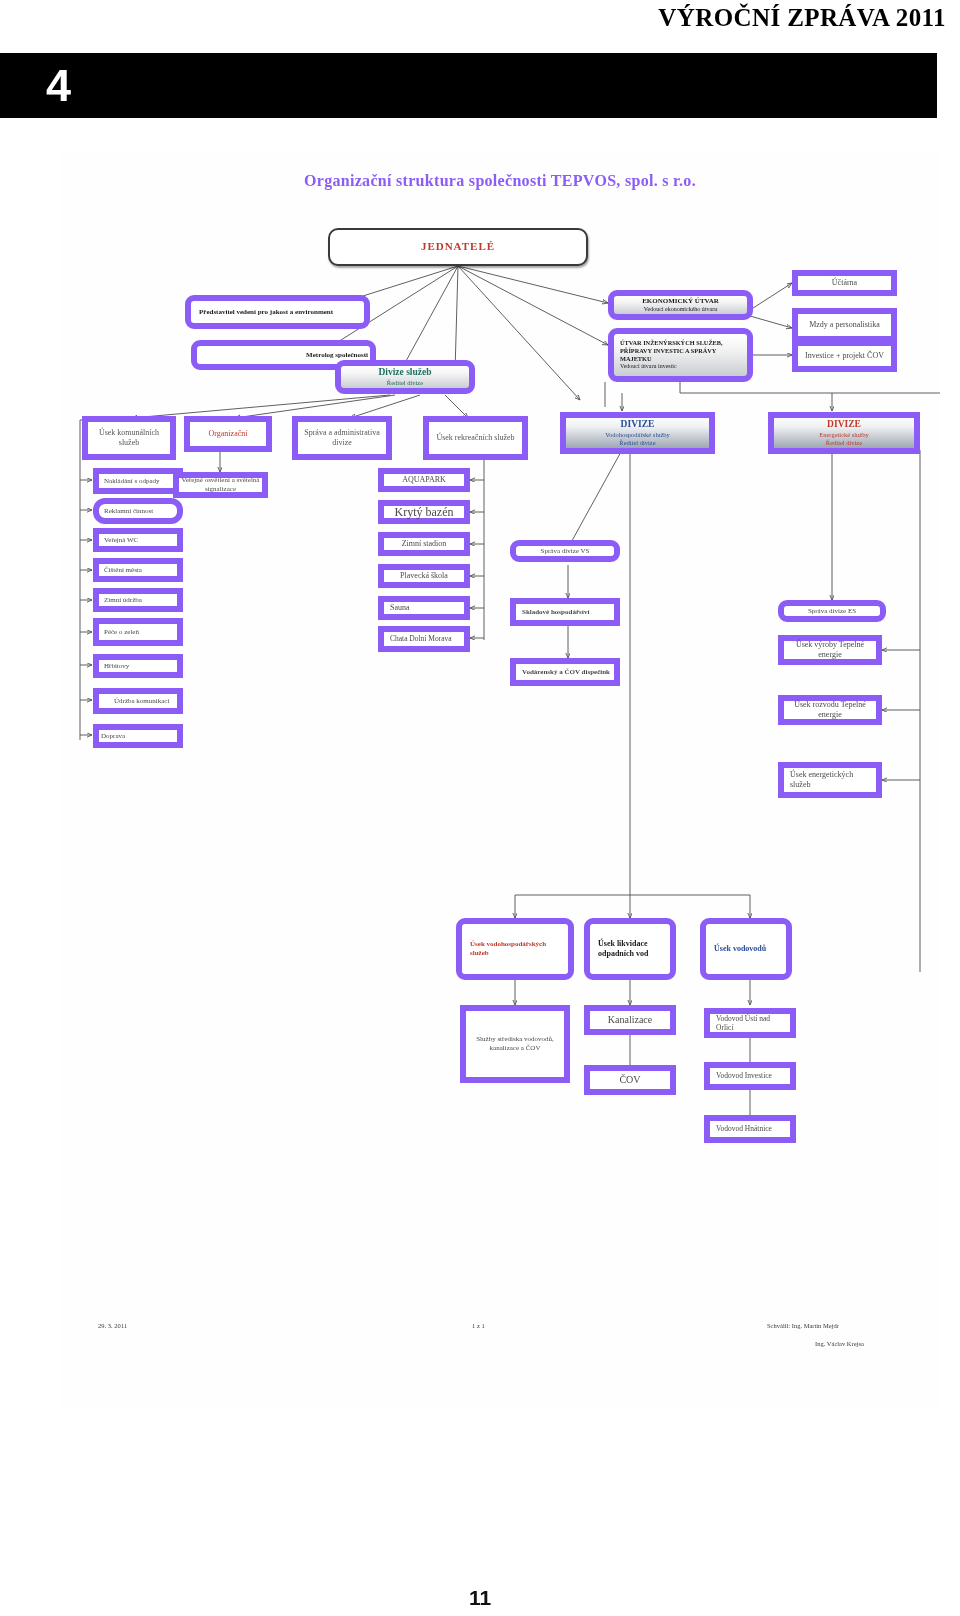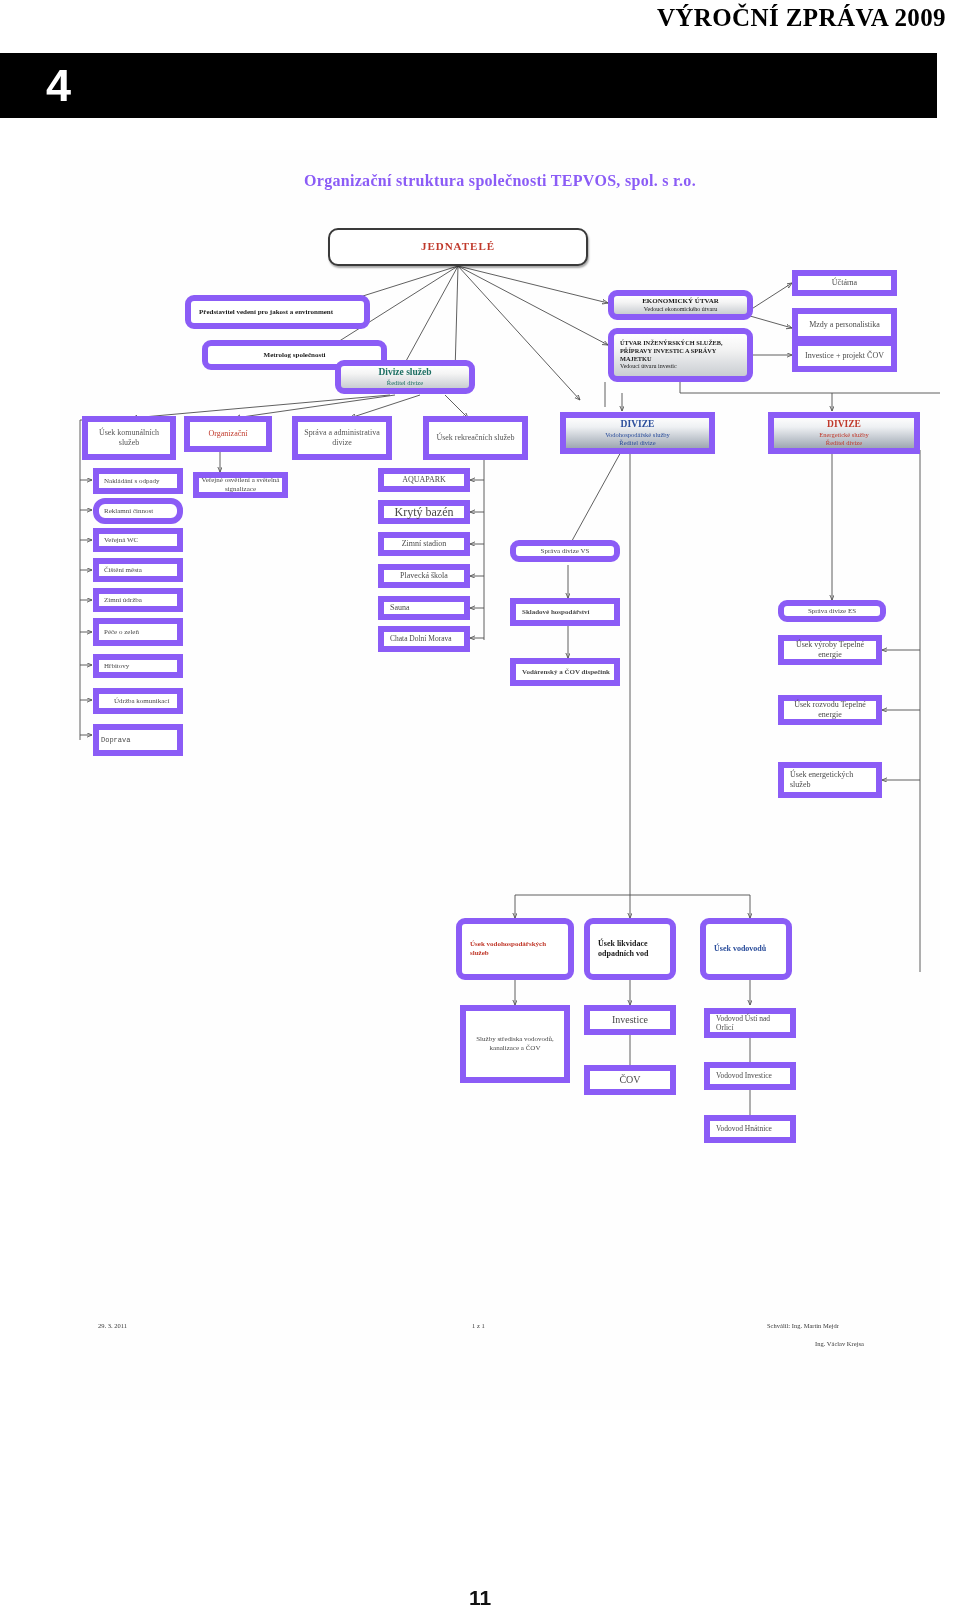--- a/index.html
+++ b/index.html
@@ -106,21 +106,21 @@
     white-space:nowrap;
   }
   #footer-date     { left:38px;  top:1172px; }
   #footer-pages    { left:412px; top:1172px; }
   #footer-approved { left:707px; top:1172px; }
   #footer-approver2{ left:755px; top:1190px; }
 </style>
 </head>
 <body>
 
-<div id="page-header-title">VÝROČNÍ ZPRÁVA 2009</div>
+<div id="page-header-title">VÝROČNÍ ZPRÁVA 2011</div>
 <div id="black-bar"></div>
 <div id="chapter-number">4</div>
 <div id="page-number">11</div>
 
 <div id="sheet">
 
   <div id="chart-title">Organizační struktura společnosti TEPVOS, spol. s r.o.</div>
 
   <svg id="wires" viewBox="0 0 880 1260">
     <defs>
@@ -202,21 +202,21 @@
   </svg>
 
   <div class="node" id="node-jednatele" style="left:268px;top:78px;width:260px;height:38px;">
     <span class="t-red">JEDNATELÉ</span>
   </div>
 
   <div class="node rounded" style="left:125px;top:145px;width:185px;height:34px;justify-content:flex-start;">
     <span class="bold t-dark" style="text-align:left;padding-left:6px;">Představitel vedení pro jakost a environment</span>
   </div>
 
-  <div class="node rounded" style="left:142px;top:190px;width:185px;height:30px;">
+  <div class="node rounded" style="left:131px;top:190px;width:185px;height:30px;text-align:right;">
     <span class="bold t-dark">Metrolog společnosti</span>
   </div>
 
   <div class="node rounded grad" style="left:548px;top:140px;width:145px;height:30px;flex-direction:column;justify-content:center;">
     <span class="bold t-dark" style="font-size:7px;">EKONOMICKÝ ÚTVAR</span>
     <span class="t-dark" style="font-size:6px;">Vedoucí ekonomického útvaru</span>
   </div>
 
   <div class="node" style="left:732px;top:120px;width:105px;height:26px;">
     <span style="font-size:8px;">Účtárna</span>
@@ -285,25 +285,25 @@
   </div>
   <div class="node" style="left:33px;top:468px;width:90px;height:28px;justify-content:flex-start;padding-left:5px;">
     <span style="text-align:left;">Péče o zeleň</span>
   </div>
   <div class="node" style="left:33px;top:504px;width:90px;height:24px;justify-content:flex-start;padding-left:5px;">
     <span style="text-align:left;">Hřbitovy</span>
   </div>
   <div class="node" style="left:33px;top:538px;width:90px;height:26px;justify-content:flex-start;padding-left:15px;">
     <span style="text-align:left;">Údržba komunikací</span>
   </div>
-  <div class="node" style="left:33px;top:574px;width:90px;height:32px;justify-content:flex-start;font-family:Liberation Mono, monospace;">
+  <div class="node" style="left:33px;top:574px;width:90px;height:24px;justify-content:flex-start;">
     <span style="text-align:left;">Doprava</span>
   </div>
 
-  <div class="node" style="left:113px;top:322px;width:95px;height:26px;margin-left:20px;">
+  <div class="node" style="left:113px;top:322px;width:95px;height:26px;">
     <span>Veřejné osvětlení a světelná signalizace</span>
   </div>
 
   <div class="node" style="left:318px;top:318px;width:92px;height:24px;">
     <span style="font-size:8px;">AQUAPARK</span>
   </div>
   <div class="node" style="left:318px;top:350px;width:92px;height:24px;">
     <span style="font-size:12px;">Krytý bazén</span>
   </div>
   <div class="node" style="left:318px;top:382px;width:92px;height:24px;">
@@ -349,21 +349,21 @@
     <span class="bold t-dark" style="font-size:8px;text-align:left;">Úsek likvidace odpadních vod</span>
   </div>
   <div class="node rounded" style="left:640px;top:768px;width:92px;height:62px;justify-content:flex-start;padding-left:8px;">
     <span class="bold t-blue" style="font-size:8px;text-align:left;">Úsek vodovodů</span>
   </div>
 
   <div class="node" style="left:400px;top:855px;width:110px;height:78px;">
     <span style="font-size:7px;">Služby střediska vodovodů, kanalizace a ČOV</span>
   </div>
   <div class="node" style="left:524px;top:855px;width:92px;height:30px;">
-    <span style="font-size:10px;">Investice</span>
+    <span style="font-size:10px;">Kanalizace</span>
   </div>
   <div class="node" style="left:524px;top:915px;width:92px;height:30px;">
     <span style="font-size:10px;">ČOV</span>
   </div>
   <div class="node" style="left:644px;top:858px;width:92px;height:30px;justify-content:flex-start;padding-left:6px;">
     <span style="font-size:7.5px;text-align:left;">Vodovod Ústí nad Orlicí</span>
   </div>
   <div class="node" style="left:644px;top:912px;width:92px;height:28px;justify-content:flex-start;padding-left:6px;">
     <span style="font-size:7.5px;text-align:left;">Vodovod Investice</span>
   </div>

